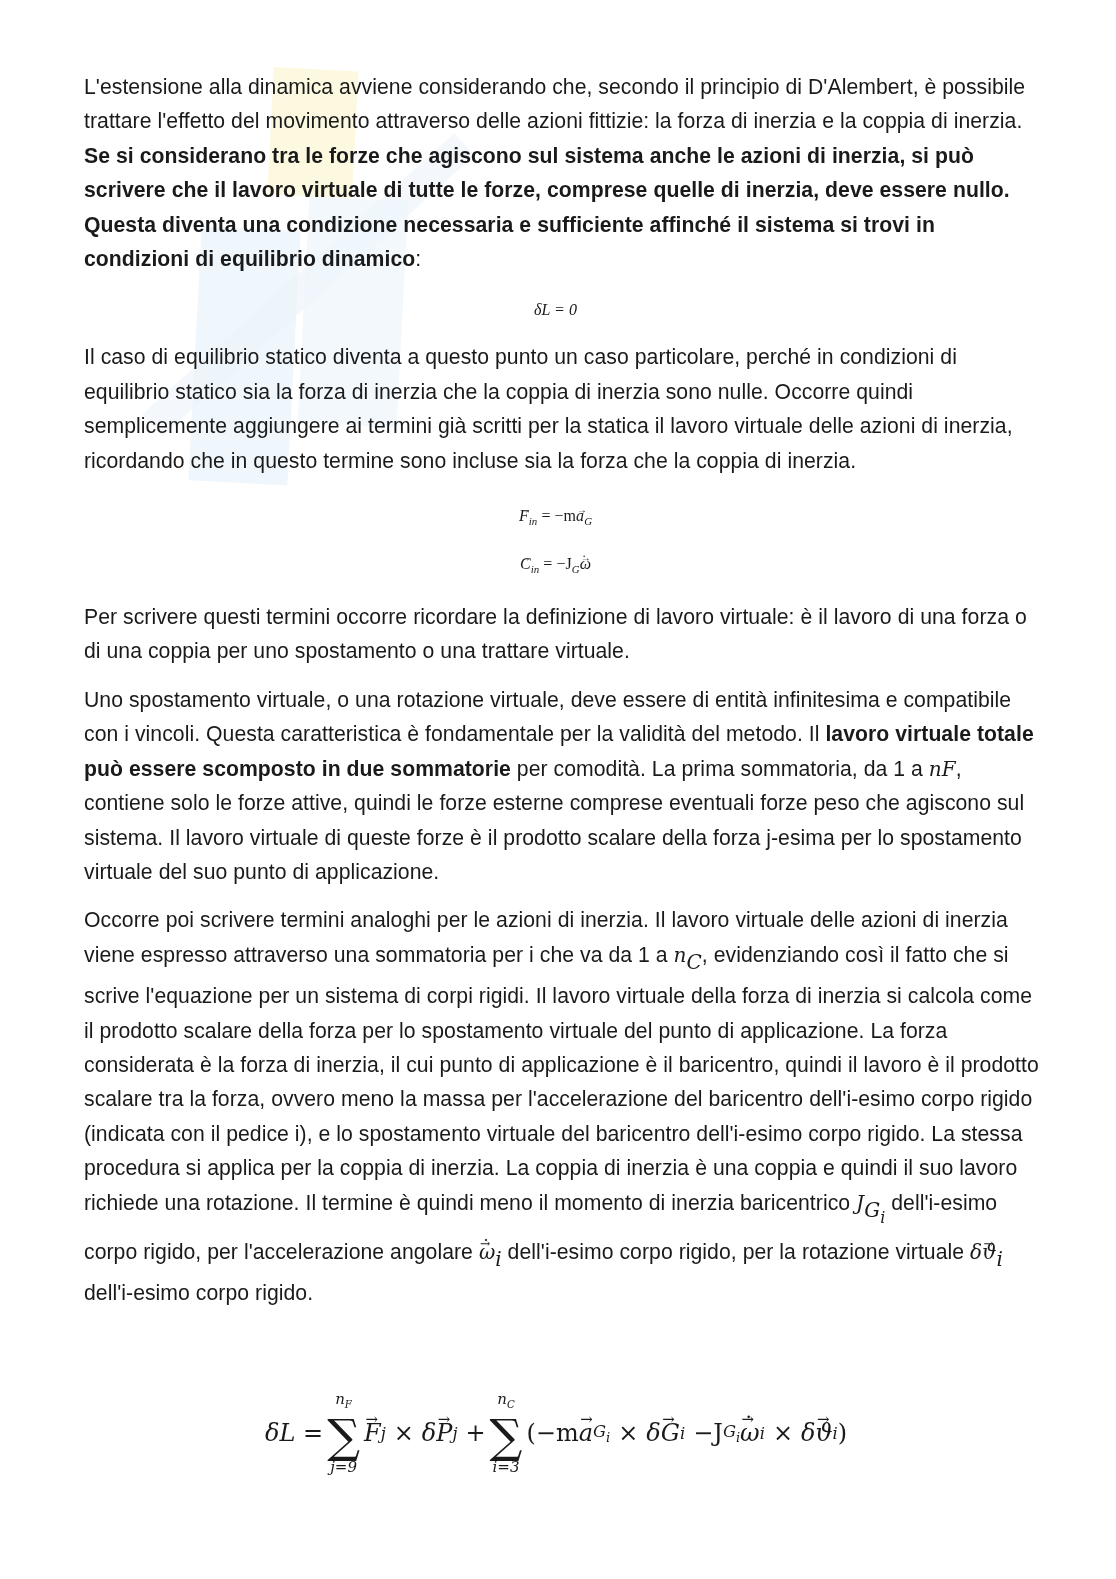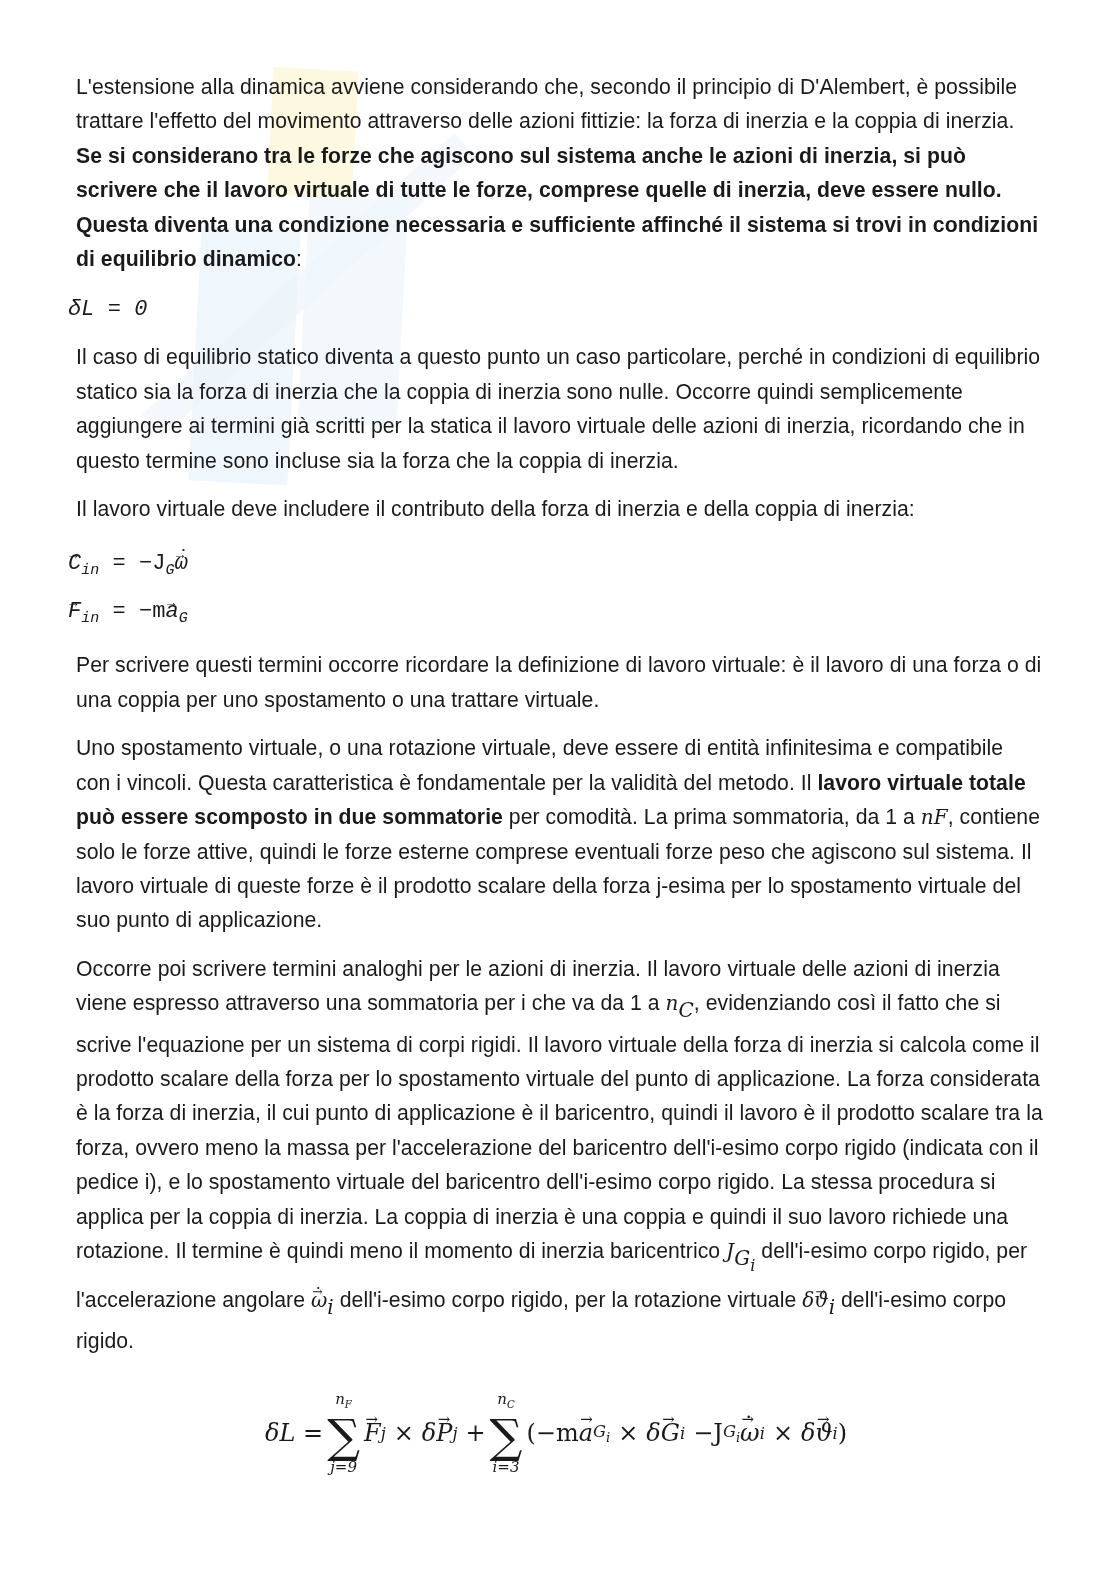--- a/index.html
+++ b/index.html
@@ -1,22 +1,22 @@
 <!DOCTYPE html>
 <html><head>
 <meta charset="utf-8">
 <style>
   html, body { margin: 0; padding: 0; background: #ffffff; }
   body { width: 1116px; height: 1579px; position: relative; overflow: hidden;
          font-family: "Liberation Sans", "DejaVu Sans", sans-serif; color: #1a1a1a; }
   .watermark { position: absolute; left: 20px; top: 30px; width: 640px; height: 520px; pointer-events: none; opacity: 0.55; }
   .page { position: absolute; left: 68px; top: 70px; width: 975px; font-size: 21.2px; line-height: 34.4px; letter-spacing: 0.05px; }
-  p { margin: 0 0 14px 8px; }
+  p { margin: 0 0 14px 16px; }
   b { font-weight: bold; }
-  .eq { font-family: Liberation Mono, monospace; font-size: 22px; }
+  .eq { text-align: center; font-family: Liberation Serif, serif; font-size: 16px; }
   .eq-single { margin: 4px 0 10px 0; height: 40px; line-height: 40px; }
   .eq-pair { margin: 10px 0 12px 0; }
   .eq-pair div { height: 48px; line-height: 48px; }
   .it { font-style: italic; }
   .vec { position: relative; display: inline-block; font-style: italic; }
   .vec::before { content: "\2192"; position: absolute; top: -0.62em; left: 0.1em; font-size: 0.62em; font-style: normal; }
   .vecdot::after { content: "\02D9"; position: absolute; top: -0.28em; left: 0.15em; font-size: 0.9em; font-style: normal; }
   sub { font-size: 0.68em; vertical-align: -0.35em; font-style: italic; }
   sub sub { font-size: 0.8em; }
   .inl-math { font-family: "DejaVu Serif", "Liberation Serif", serif; font-size: 20px; }
@@ -39,30 +39,29 @@
   </g>
 </svg>
 
 <div class="page">
   <p><span>L'estensione alla dinamica avviene considerando che, secondo il principio di D'Alembert, è possibile trattare l'effetto del movimento attraverso delle azioni fittizie: la forza di inerzia e la coppia di inerzia. </span><b>Se si considerano tra le forze che agiscono sul sistema anche le azioni di inerzia, si può scrivere che il lavoro virtuale di tutte le forze, comprese quelle di inerzia, deve essere nullo. Questa diventa una condizione necessaria e sufficiente affinché il sistema si trovi in condizioni di equilibrio dinamico</b><span>:</span></p>
 
   <div class="eq eq-single it">δL = 0</div>
 
   <p>Il caso di equilibrio statico diventa a questo punto un caso particolare, perché in condizioni di equilibrio statico sia la forza di inerzia che la coppia di inerzia sono nulle. Occorre quindi semplicemente aggiungere ai termini già scritti per la statica il lavoro virtuale delle azioni di inerzia, ricordando che in questo termine sono incluse sia la forza che la coppia di inerzia.</p>
 
-  <p>Il lavoro virtuale deve includere il contributo della forza di inerzia e della coppia di inerzia:</p>
 
   <div class="eq eq-pair">
     <div>
+      <span class="vec">F</span><sub>in</sub>
+      <span>= −m</span><span class="vec">a</span><sub>G</sub>
+    </div>
+    <div>
       <span class="vec">C</span><sub>in</sub>
       <span>= −J</span><sub>G</sub><span class="vec vecdot">ω</span>
-    </div>
-    <div>
-      <span class="vec">F</span><sub>in</sub>
-      <span>= −m</span><span class="vec">a</span><sub>G</sub>
     </div>
   </div>
 
   <p>Per scrivere questi termini occorre ricordare la definizione di lavoro virtuale: è il lavoro di una forza o di una coppia per uno spostamento o una trattare virtuale.</p>
 
   <p><span>Uno spostamento virtuale, o una rotazione virtuale, deve essere di entità infinitesima e compatibile con i vincoli. Questa caratteristica è fondamentale per la validità del metodo. Il </span><b>lavoro virtuale totale può essere scomposto in due sommatorie</b><span> per comodità. La prima sommatoria, da 1 a </span><span class="inl-math it">nF</span><span>, contiene solo le forze attive, quindi le forze esterne comprese eventuali forze peso che agiscono sul sistema. Il lavoro virtuale di queste forze è il prodotto scalare della forza j-esima per lo spostamento virtuale del suo punto di applicazione.</span></p>
 
   <p><span>Occorre poi scrivere termini analoghi per le azioni di inerzia. Il lavoro virtuale delle azioni di inerzia viene espresso attraverso una sommatoria per i che va da 1 a </span><span class="inl-math it">n</span><sub class="inl-math">C</sub><span>, evidenziando così il fatto che si scrive l'equazione per un sistema di corpi rigidi. Il lavoro virtuale della forza di inerzia si calcola come il prodotto scalare della forza per lo spostamento virtuale del punto di applicazione. La forza considerata è la forza di inerzia, il cui punto di applicazione è il baricentro, quindi il lavoro è il prodotto scalare tra la forza, ovvero meno la massa per l'accelerazione del baricentro dell'i-esimo corpo rigido (indicata con il pedice i), e lo spostamento virtuale del baricentro dell'i-esimo corpo rigido. La stessa procedura si applica per la coppia di inerzia. La coppia di inerzia è una coppia e quindi il suo lavoro richiede una rotazione. Il termine è quindi meno il momento di inerzia baricentrico </span><span class="inl-math it">J</span><sub class="inl-math"><span>G</span><sub>i</sub></sub><span> dell'i-esimo corpo rigido, per l'accelerazione angolare </span><span class="inl-math vec vecdot">ω</span><sub class="inl-math">i</sub><span> dell'i-esimo corpo rigido, per la rotazione virtuale </span><span class="inl-math it">δ</span><span class="inl-math vec">ϑ</span><sub class="inl-math">i</sub><span> dell'i-esimo corpo rigido.</span></p>
 </div>
 

